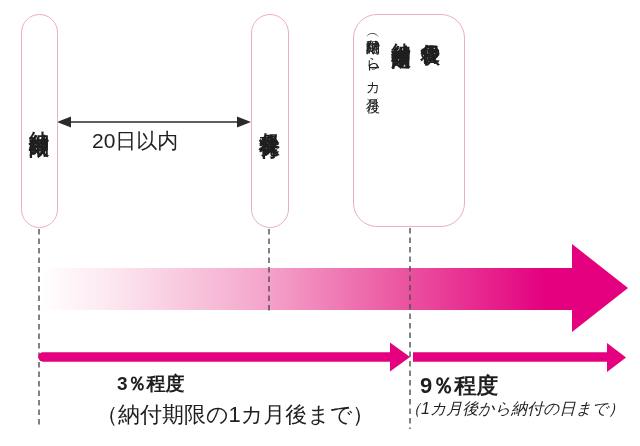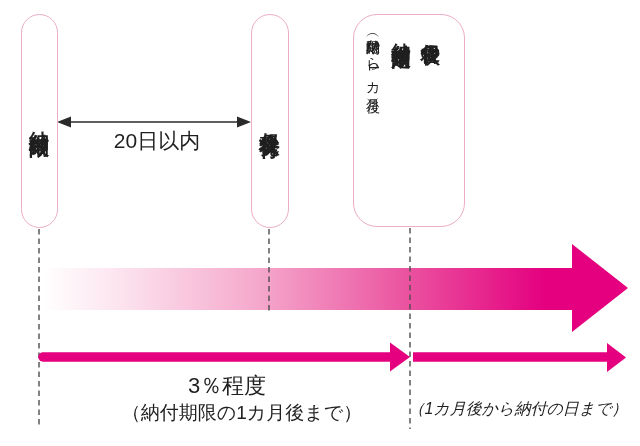--- a/index.html
+++ b/index.html
@@ -28,24 +28,24 @@
   }
   .vcols{
     writing-mode:vertical-rl;text-orientation:mixed;height:100%;
     font-size:19px;font-weight:600;letter-spacing:1.5px;line-height:1.55;
     white-space:nowrap;
   }
   .vcols .vnote{
     font-size:14px;font-weight:400;letter-spacing:0.5px;line-height:1.9;
   }
   
-  .lbl{position:absolute;text-align:center;white-space:nowrap;}
+  .lbl{position:absolute;text-align:left;white-space:nowrap;}
   #interval-label{left:92px;top:127px;width:130px;font-size:21px;}
-  #rate1{left:117px;top:371px;width:220px;font-size:22px;font-weight:normal;}
-  #note1{left:112px;top:400px;width:260px;font-size:19px;}
+  #rate1{left:117px;top:371px;width:220px;font-size:19px;font-weight:bold;}
+  #note1{left:96px;top:400px;width:260px;font-size:22px;}
   #rate2{left:420px;top:371px;width:200px;font-size:22px;font-weight:bold;}
   #note2{left:405px;top:399px;width:226px;font-size:16px;font-style:italic;}
 </style>
 </head>
 <body>
 
 <div class="canvas">
 
   <svg class="layer" width="640" height="446" viewBox="0 0 640 446">
     <defs>
@@ -95,15 +95,16 @@
       <div>督促状の</div>
       <div>納付指定期限</div>
       <div class="vnote">（納付期限から1カ月後）</div>
     </div>
   </div>
 
   <div class="lbl" id="interval-label">20日以内</div>
 
   <div class="lbl" id="rate1">3％程度</div>
   <div class="lbl" id="note1">（納付期限の1カ月後まで）</div>
+  <div class="lbl" id="rate2">9％程度</div>
   <div class="lbl" id="note2">（1カ月後から納付の日まで）</div>
 
 </div>
 
 </body></html>

